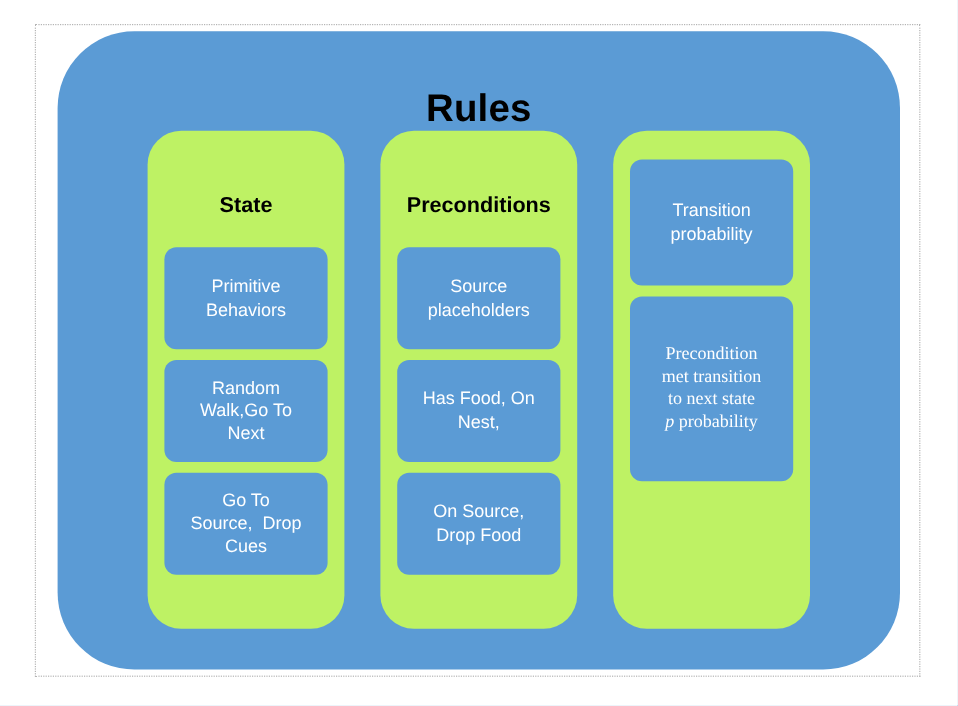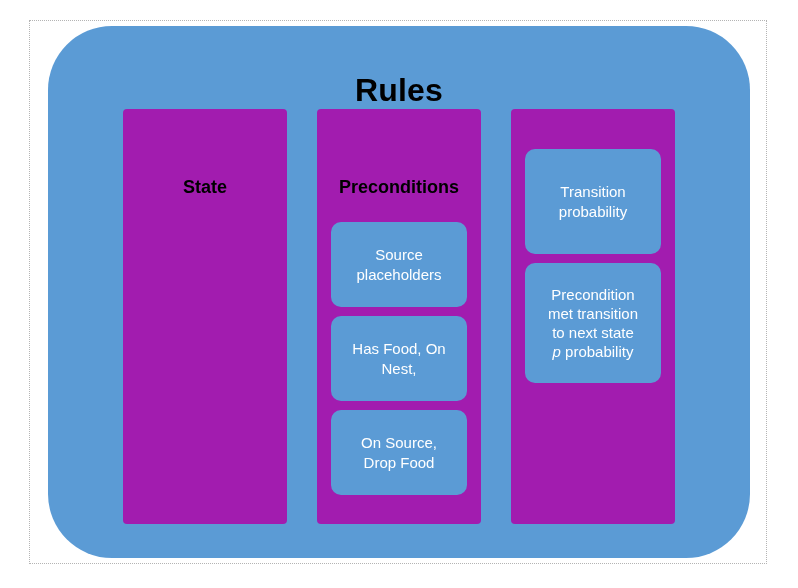--- a/index.html
+++ b/index.html
@@ -55,24 +55,24 @@
     position: absolute;
     left: 75px;
     top: 83px;
     width: 552px;
     height: 415px;
     display: flex;
     justify-content: space-between;
   }
   .column {
     width: 164px;
-    background: #a21caf;
-    border-radius: 4px;
+    background: #bef264;
+    border-radius: 28px;
     box-sizing: border-box;
-    padding: 16px;
+    padding: 0;
     position: relative;
     display: flex;
     flex-direction: column;
     align-items: center;
   }
   .column-header {
     margin-top: 52px;
     font-size: 18px;
     font-weight: bold;
     color: #000000;
@@ -97,40 +97,50 @@
     text-align: center;
     display: flex;
     align-items: center;
     justify-content: center;
     box-sizing: border-box;
     padding: 6px 8px;
     white-space: pre-wrap;
   }
   .card.h-small { height: 85px; }
   .card.h-tall  { height: 105px; }
-  .card.h-mid   { height: 120px; }
+  .card.h-mid   { height: 154px; font-family: Liberation Serif, serif; }
   .card em {
     font-style: italic;
   }
 </style>
 </head>
 <body>
 
 <div class="canvas">
 
   <div class="frame"></div>
 
   <div class="rules-panel">
 
     <div class="rules-title">Rules</div>
 
     <div class="columns">
 
       <div class="column">
         <div class="column-header">State</div>
+        <div class="cards">
+          <div class="card h-small">Primitive
+Behaviors</div>
+          <div class="card h-small">Random
+Walk,Go To
+Next</div>
+          <div class="card h-small">Go To
+Source,  Drop
+Cues</div>
+        </div>
       </div>
 
       <div class="column">
         <div class="column-header">Preconditions</div>
         <div class="cards">
           <div class="card h-small">Source
 placeholders</div>
           <div class="card h-small">Has Food, On
 Nest,</div>
           <div class="card h-small">On Source,

